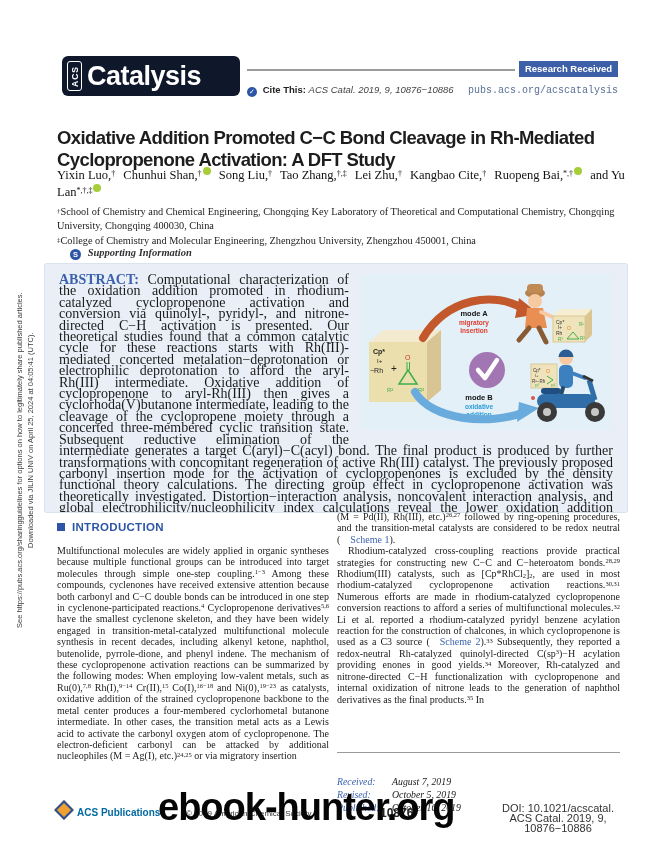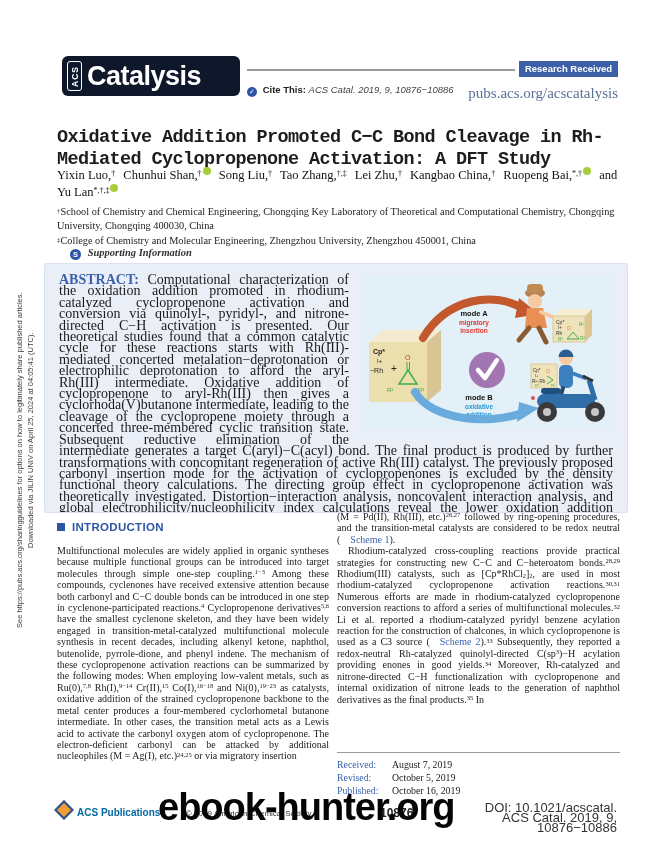--- a/index.html
+++ b/index.html
@@ -19,24 +19,24 @@
             font-weight:bold;font-size:8.5px;letter-spacing:1px;}
   .logo-name{color:#fff;font-family:"Liberation Sans",sans-serif;font-weight:bold;font-size:27px;letter-spacing:-0.5px;margin-left:3px;}
   .cite-row{position:absolute;left:247px;top:84px;font-family:"Liberation Sans",sans-serif;font-size:9.5px;color:#333;}
   .cite-icon{display:inline-block;width:10px;height:10px;border-radius:50%;background:#2d55a5;color:#fff;
              font-size:7px;line-height:10px;text-align:center;vertical-align:-1px;margin-right:3px;font-family:"Liberation Sans",sans-serif;}
   .cite-label{font-weight:bold;color:#222;}
   .cite-ref{font-style:italic;color:#444;}
   .header-rule{position:absolute;left:247px;top:69px;width:268px;height:2px;background:#9b9b9b;}
   .badge{position:absolute;left:519px;top:61px;width:99px;height:16px;background:#3d5fa8;color:#fff;
          font-family:"Liberation Sans",sans-serif;font-size:9.5px;font-weight:bold;text-align:center;line-height:16px;}
-  .site{position:absolute;left:468px;top:85px;width:150px;text-align:right;font-family:Liberation Serif, serif;
-        font-size:15px;color:#5b6f96;}
-  
-  .title{position:absolute;left:57px;top:115px;width:572px;font-family:Liberation Mono, monospace;
+  .site{position:absolute;left:468px;top:85px;width:150px;text-align:right;font-family:Liberation Mono, monospace;
+        font-size:10px;color:#5b6f96;}
+  
+  .title{position:absolute;left:57px;top:115px;width:572px;font-family:Liberation Sans, sans-serif;
          font-weight:bold;font-size:18.5px;line-height:22px;letter-spacing:-0.6px;color:#1d1d1d;}
   .authors{position:absolute;left:57px;top:167px;width:572px;font-size:12.5px;line-height:17px;color:#111;}
   .authors sup{font-size:8px;position:relative;top:-0.35em;line-height:0;vertical-align:baseline;}
   .author{margin-right:5px;}
   .orcid{display:inline-block;width:8px;height:8px;border-radius:50%;background:#a6ce39;vertical-align:4px;margin-left:1px;}
   .affils{position:absolute;left:57px;top:205px;width:565px;font-size:10.3px;line-height:13.5px;color:#222;}
   .affils sup{font-size:7px;position:relative;top:-0.35em;line-height:0;vertical-align:baseline;}
   .affil{margin-bottom:2px;}
   .supporting{position:absolute;left:70px;top:247px;font-size:10.5px;}
   .si-icon{display:inline-block;width:11px;height:11px;border-radius:50%;background:#2d55a5;color:#fff;
@@ -57,32 +57,32 @@
   .sq{display:inline-block;width:8px;height:8px;background:#2d55a5;margin-right:7px;}
   .col{position:absolute;font-size:10px;line-height:11.4px;text-align:justify;color:#1b1b1b;overflow:hidden;}
   .col p{margin:0;}
   .col sup{font-size:6.5px;position:relative;top:-0.4em;line-height:0;vertical-align:baseline;}
   .col sub{font-size:6.5px;position:relative;bottom:-0.15em;line-height:0;vertical-align:baseline;}
   #col1{left:57px;top:545px;width:272px;height:250px;}
   #col2{left:337px;top:511px;width:283px;height:238px;}
   #col2 .indent{text-indent:11px;}
   .seg-link{color:#3b62ae;padding-left:10px;}
   
-  .received{position:absolute;left:337px;top:752px;width:283px;border-top:1.5px solid #9a9a9a;padding-top:5px;
-            font-size:9.8px;line-height:13px;}
+  .received{position:absolute;left:337px;top:752px;width:283px;border-top:1.5px solid #9a9a9a;padding-top:22px;
+            font-size:9.8px;line-height:13px;font-style:italic;}
   .received .lab{display:inline-block;width:55px;color:#3b62ae;}
   
   .footer-logo{position:absolute;left:57px;top:803px;font-family:"Liberation Sans",sans-serif;
                font-weight:bold;font-size:10px;color:#0369a1;}
   .diamond{display:inline-block;width:10px;height:10px;background:#f0a030;border:2px solid #27519b;
            transform:rotate(45deg);margin-right:6px;vertical-align:-1px;}
   .copyright{position:absolute;left:186px;top:809px;font-family:"Liberation Sans",sans-serif;font-size:8px;color:#333;}
   .pagenum{position:absolute;left:380px;top:806px;font-family:"Liberation Sans",sans-serif;font-size:12px;font-weight:bold;color:#222;}
-  .footer-right{position:absolute;left:477px;top:803px;width:140px;text-align:right;
-                font-family:"Liberation Sans",sans-serif;font-size:13px;line-height:10px;color:#333;}
+  .footer-right{position:absolute;left:488px;top:803px;width:140px;text-align:center;
+                font-family:"Liberation Sans",sans-serif;font-size:11px;line-height:10px;color:#333;}
   .watermark{position:absolute;left:158px;top:786px;font-family:"Liberation Sans",sans-serif;font-weight:bold;
              font-size:38px;letter-spacing:-1px;color:#050505;white-space:nowrap;z-index:10;}
   svg text{font-family:"Liberation Sans",sans-serif;}
 </style>
 </head>
 <body>
 
 <div class="page">
 
   <div class="side-note" id="side1">Downloaded via JILIN UNIV on April 25, 2024 at 04:05:41 (UTC).</div>
@@ -104,21 +104,21 @@
   <div class="site">pubs.acs.org/acscatalysis</div>
 
   <h1 class="title">Oxidative Addition Promoted C−C Bond Cleavage in Rh-Mediated Cyclopropenone Activation: A DFT Study</h1>
 
   <div class="authors">
     <span class="author"><span>Yixin Luo,</span><sup>†</sup></span>
     <span class="author"><span>Chunhui Shan,</span><sup>†</sup><span class="orcid"></span></span>
     <span class="author"><span>Song Liu,</span><sup>†</sup></span>
     <span class="author"><span>Tao Zhang,</span><sup>†,‡</sup></span>
     <span class="author"><span>Lei Zhu,</span><sup>†</sup></span>
-    <span class="author"><span>Kangbao China,</span><sup>†</sup></span>
+    <span class="author"><span>Kangbao Cite,</span><sup>†</sup></span>
     <span class="author"><span>Ruopeng Bai,</span><sup>*,†</sup><span class="orcid"></span></span>
     <span class="author"><span>and Yu Lan</span><sup>*,†,‡</sup><span class="orcid"></span></span>
   </div>
 
   <div class="affils">
     <div class="affil"><sup>†</sup><span>School of Chemistry and Chemical Engineering, Chongqing Key Laboratory of Theoretical and Computational Chemistry, Chongqing University, Chongqing 400030, China</span></div>
     <div class="affil"><sup>‡</sup><span>College of Chemistry and Molecular Engineering, Zhengzhou University, Zhengzhou 450001, China</span></div>
   </div>
 
   <div class="supporting">

